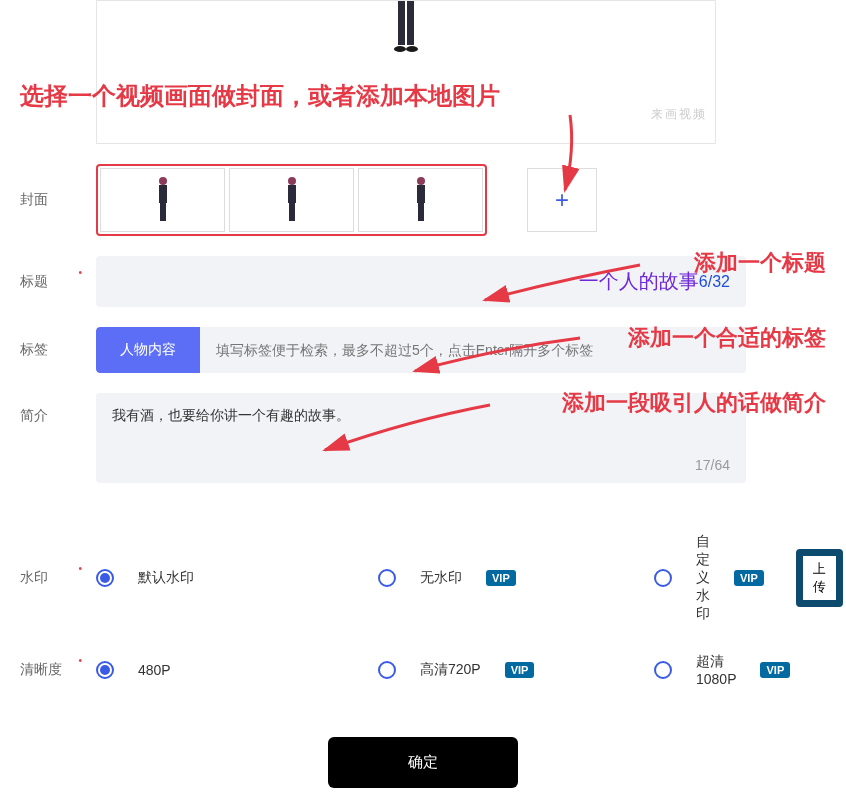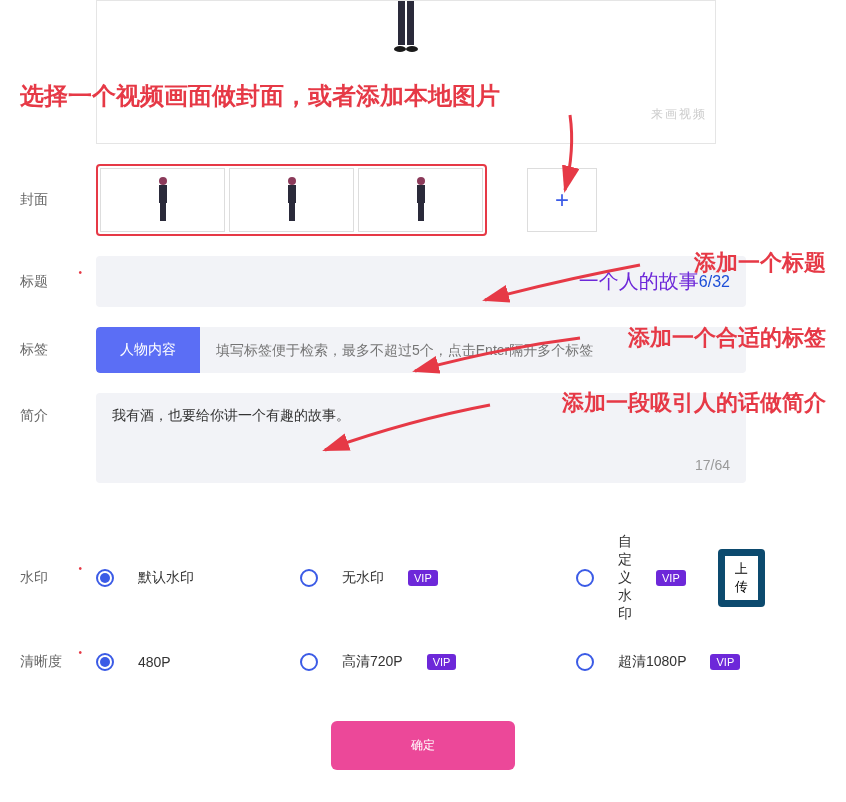--- a/index.html
+++ b/index.html
@@ -179,21 +179,21 @@
       display: flex;
       align-items: center;
       gap: 0;
     }
     .radio-option {
       display: flex;
       align-items: center;
       gap: 24px;
       cursor: pointer;
     }
-    .radio-option.opt1 { width: 204px; }
+    .radio-option.opt1 { width: 282px; }
     .radio-option.opt2 { width: 276px; }
     .radio-option.opt3 { flex: 1; }
     .radio-circle {
       width: 18px;
       height: 18px;
       border: 2px solid #3b5be6;
       border-radius: 50%;
       display: flex;
       align-items: center;
       justify-content: center;
@@ -201,49 +201,49 @@
     }
     .radio-circle.selected::after {
       content: "";
       width: 10px;
       height: 10px;
       background: #3b5be6;
       border-radius: 50%;
     }
     .radio-label { color: #333; }
     .vip-badge {
-      background: #6d28d9;
+      background: #0369a1;
       color: #fff;
       font-size: 11px;
       padding: 2px 6px;
       border-radius: 3px;
-      font-weight: normal;
+      font-weight: bold;
     }
     .upload-btn {
       border: 7px solid #0c4a6e;
       background: #fff;
       padding: 4px 10px;
       border-radius: 4px;
       font-size: 13px;
       cursor: pointer;
       margin-left: 8px;
     }
     .submit-row {
       display: flex;
       justify-content: center;
       margin-top: 50px;
       margin-bottom: 30px;
     }
     .submit-btn {
-      background: #ec4899;
+      background: #000000;
       color: #fff;
       border: none;
       padding: 16px 80px;
       border-radius: 6px;
-      font-size: 12px;
+      font-size: 15px;
       cursor: pointer;
     }
     .spacer-lg { height: 30px; }
   </style>
 </head>
 <body>
 
 <div class="preview-area">
   <div class="character-large">
     <svg width="50" height="140" viewBox="0 0 50 140">

